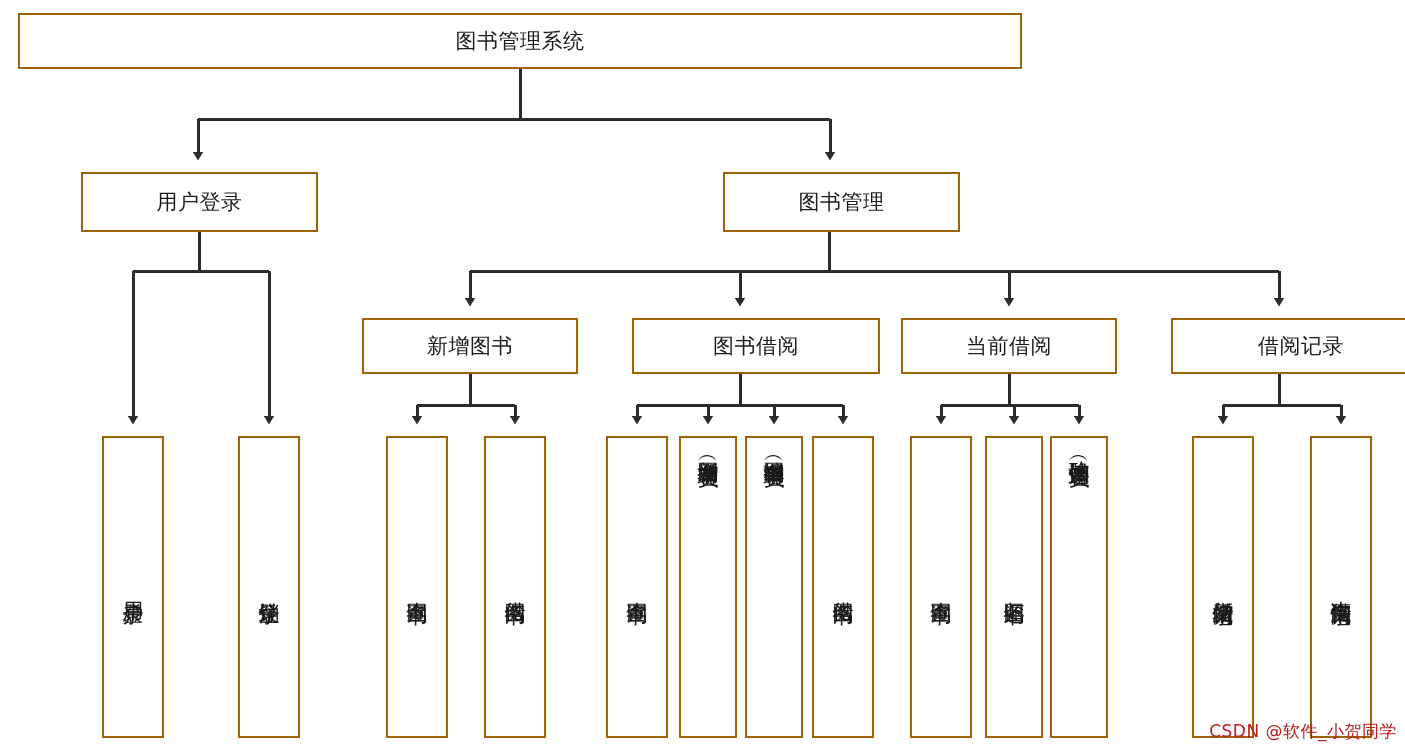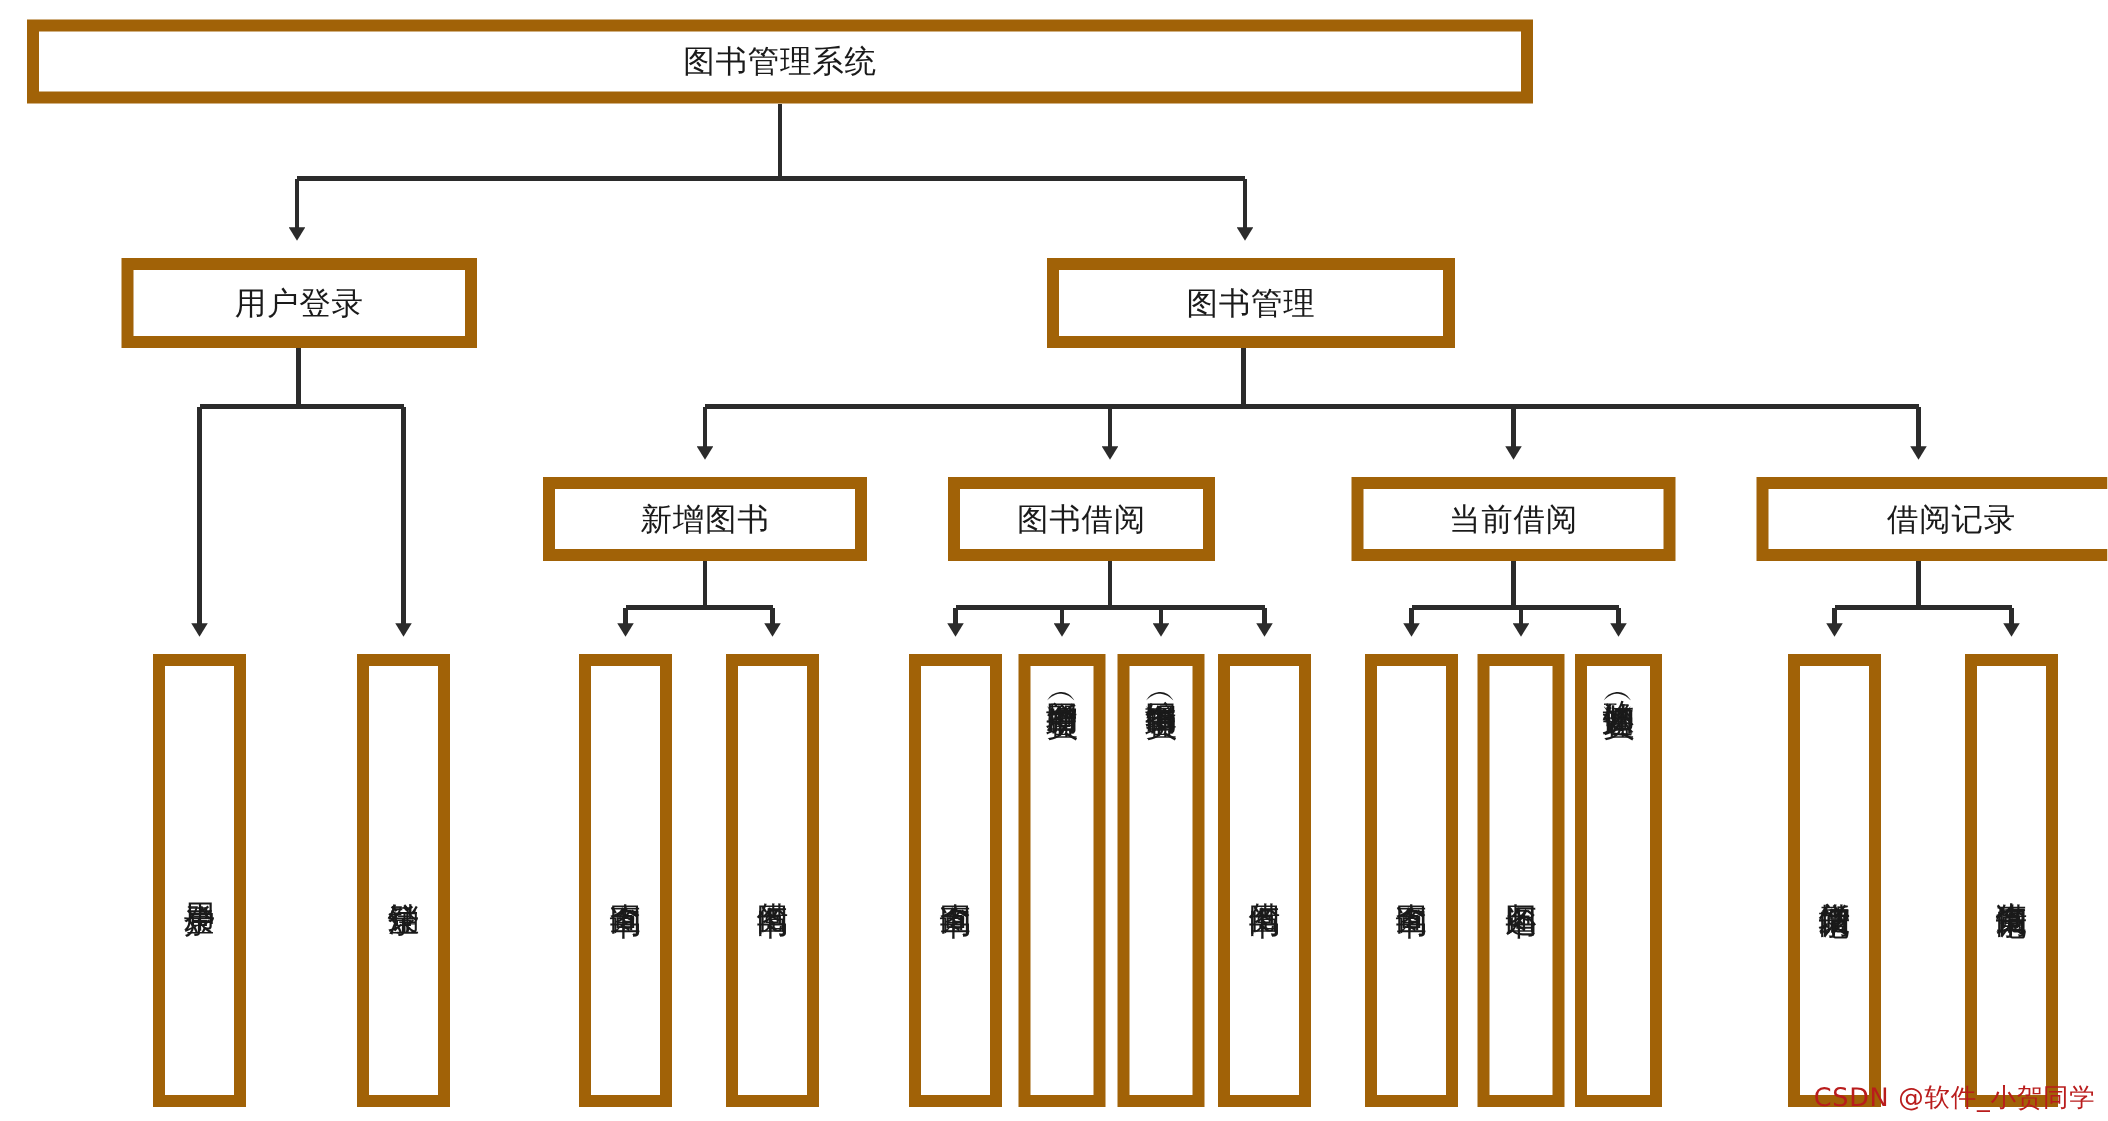--- a/index.html
+++ b/index.html
@@ -17,21 +17,21 @@
   }
   svg.diagram {
     position: absolute;
     left: 0; top: 0;
     width: 1405px;
     height: 747px;
   }
   .node-box {
     position: absolute;
     box-sizing: border-box;
-    border: 8px solid #a16207;
+    border: 2px solid #a16207;
     background: #ffffff;
     display: flex;
     align-items: center;
     justify-content: center;
   }
   .node-label {
     color: #1a1a1a;
     font-size: 21px;
     line-height: 1.18;
     letter-spacing: 0.5px;
@@ -121,28 +121,28 @@
     </g>
   </svg>
 
   <div class="node-box" id="root-node" style="left: 18px; top: 13px; width: 1004px; height: 56px;">
     <span class="node-label">图书管理系统</span>
   </div>
 
   <div class="node-box" id="l2-0" style="left: 81px; top: 172px; width: 237px; height: 60px;">
     <span class="node-label">用户登录</span>
   </div>
-  <div class="node-box" id="l2-1" style="left: 698px; top: 172px; width: 272px; height: 60px;">
+  <div class="node-box" id="l2-1" style="left: 723px; top: 172px; width: 237px; height: 60px;">
     <span class="node-label">图书管理</span>
   </div>
 
   <div class="node-box" id="l3-0" style="left: 362px; top: 318px; width: 216px; height: 56px;">
     <span class="node-label">新增图书</span>
   </div>
-  <div class="node-box" id="l3-1" style="left: 632px; top: 318px; width: 178px; height: 56px;">
+  <div class="node-box" id="l3-1" style="left: 632px; top: 318px; width: 248px; height: 56px;">
     <span class="node-label">图书借阅</span>
   </div>
   <div class="node-box" id="l3-2" style="left: 901px; top: 318px; width: 216px; height: 56px;">
     <span class="node-label">当前借阅</span>
   </div>
   <div class="node-box" id="l3-3" style="left: 1171px; top: 318px; width: 260px; height: 56px;">
     <span class="node-label">借阅记录</span>
   </div>
 
   <div class="node-box vertical centered" id="leaf-0" style="left: 102px; top: 436px; width: 62px; height: 302px;">

